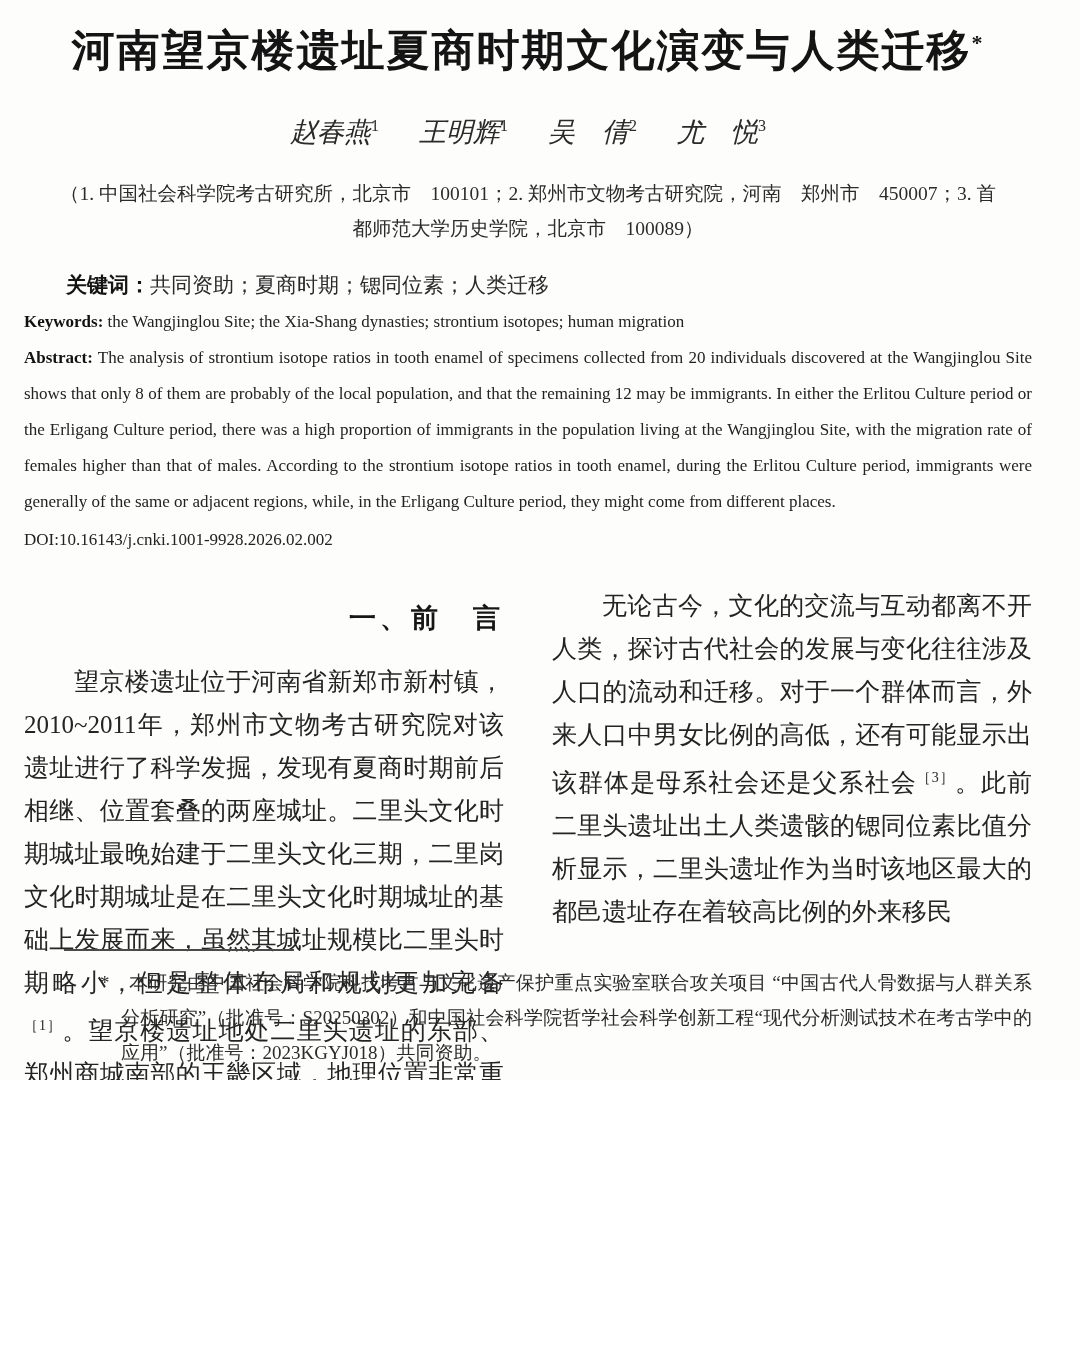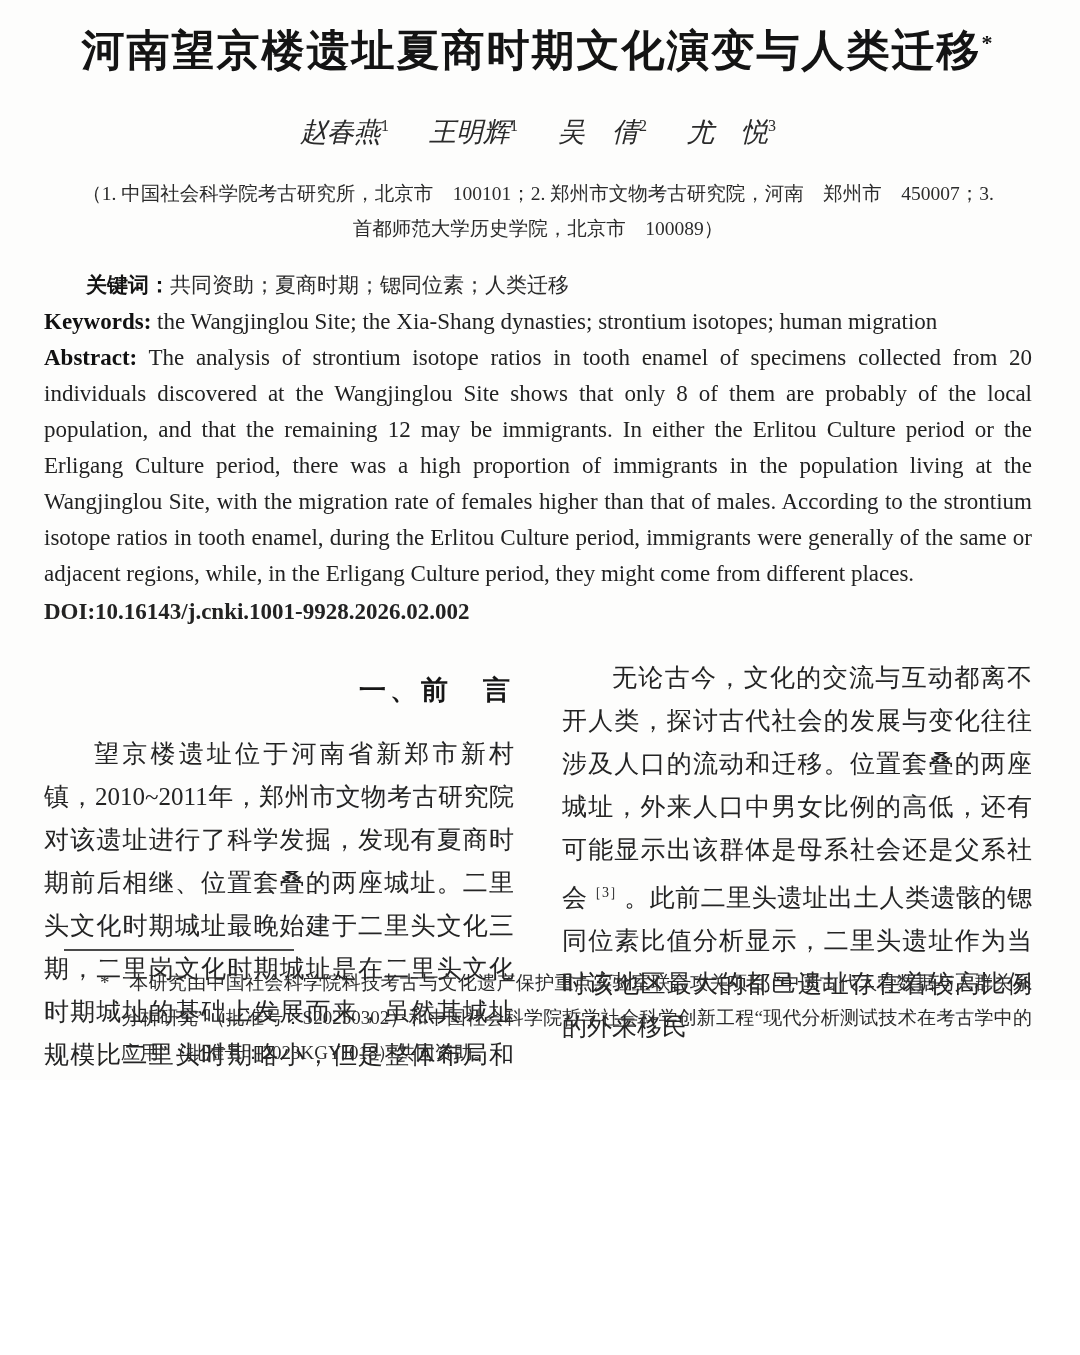--- a/index.html
+++ b/index.html
@@ -4,21 +4,21 @@
 <style>
   * { margin:0; padding:0; box-sizing:border-box; }
   html,body { background:#ffffff; }
   .page {
     position:relative;
     width:1080px; height:1080px;
     margin:0 auto;
     background:#fdfdfc;
     color:#1d1d1d;
     font-family:"Liberation Serif","DejaVu Serif",serif;
-    padding:20px 48px 0 44px;
+    padding:20px 48px 0 24px;
     overflow:hidden;
   }
   .title {
     text-align:center;
     font-size:43px;
     font-weight:bold;
     letter-spacing:2px;
     line-height:1.25;
     margin-top:4px;
     color:#141414;
@@ -50,27 +50,27 @@
     color:#2a2a2a;
   }
   .kw-cn { text-indent:2em; }
   .abs-cn { text-indent:2em; }
   .label-hei {
     font-family:"Liberation Sans","DejaVu Sans",sans-serif;
     font-weight:bold;
     color:#141414;
   }
   .kw-en, .abs-en, .doi {
-    font-size:23px;
+    font-size:17px;
     line-height:36px;
     text-align:justify;
     color:#222;
   }
   .kw-en b, .abs-en b { font-weight:bold; color:#111; }
-  .doi { margin-top:2px;font-weight:bold; }
+  .doi { margin-top:2px; }
   .columns {
     display:flex;
     gap:48px;
     margin-top:26px;
   }
   .col { flex:1; min-width:0; }
   .sec-heading {
     text-align:right;
     font-size:27px;
     font-weight:bold;
@@ -134,21 +134,21 @@
   </div>
 
   <div class="columns">
 
     <div class="col">
       <h2 class="sec-heading">一、前　言</h2>
       <p class="body-para"><span>望京楼遗址位于河南省新郑市新村镇，2010~2011年，郑州市文物考古研究院对该遗址进行了科学发掘，发现有夏商时期前后相继、位置套叠的两座城址。二里头文化时期城址最晚始建于二里头文化三期，二里岗文化时期城址是在二里头文化时期城址的基础上发展而来，虽然其城址规模比二里头时期略小，但是整体布局和规划更加完备</span><sup class="ref">［1］</sup><span>。望京楼遗址地处二里头遗址的东部、郑州商城南部的王畿区域，地理位置非常重要。从已发表的文献来看，诸多学者的关注点集中在望京楼遗址的年代、性质、城址形制</span></p>
     </div>
 
     <div class="col">
-      <p class="body-para"><span>无论古今，文化的交流与互动都离不开人类，探讨古代社会的发展与变化往往涉及人口的流动和迁移。位置套叠的两座城址，外来人口中男女比例的高低，还有可能显示出该群体是母系社会还是父系社会</span><sup class="ref">［3］</sup><span>。此前二里头遗址出土人类遗骸的锶同位素比值分析显示，二里头遗址作为当时该地区最大的都邑遗址存在着较高比例的外来移民</span></p>
+      <p class="body-para"><span>无论古今，文化的交流与互动都离不开人类，探讨古代社会的发展与变化往往涉及人口的流动和迁移。对于一个群体而言，外来人口中男女比例的高低，还有可能显示出该群体是母系社会还是父系社会</span><sup class="ref">［3］</sup><span>。此前二里头遗址出土人类遗骸的锶同位素比值分析显示，二里头遗址作为当时该地区最大的都邑遗址存在着较高比例的外来移民</span></p>
     </div>
 
   </div>
 
   <div class="footnote-area">
     <div class="footnote-rule"></div>
     <p class="footnote"><span>*</span><span>　本研究由中国社会科学院科技考古与文化遗产保护重点实验室联合攻关项目 “中国古代人骨数据与人群关系分析研究”（批准号：S20250302）和中国社会科学院哲学社会科学创新工程“现代分析测试技术在考古学中的应用”（批准号：2023KGYJ018）共同资助。</span></p>
   </div>
 
 </div>

